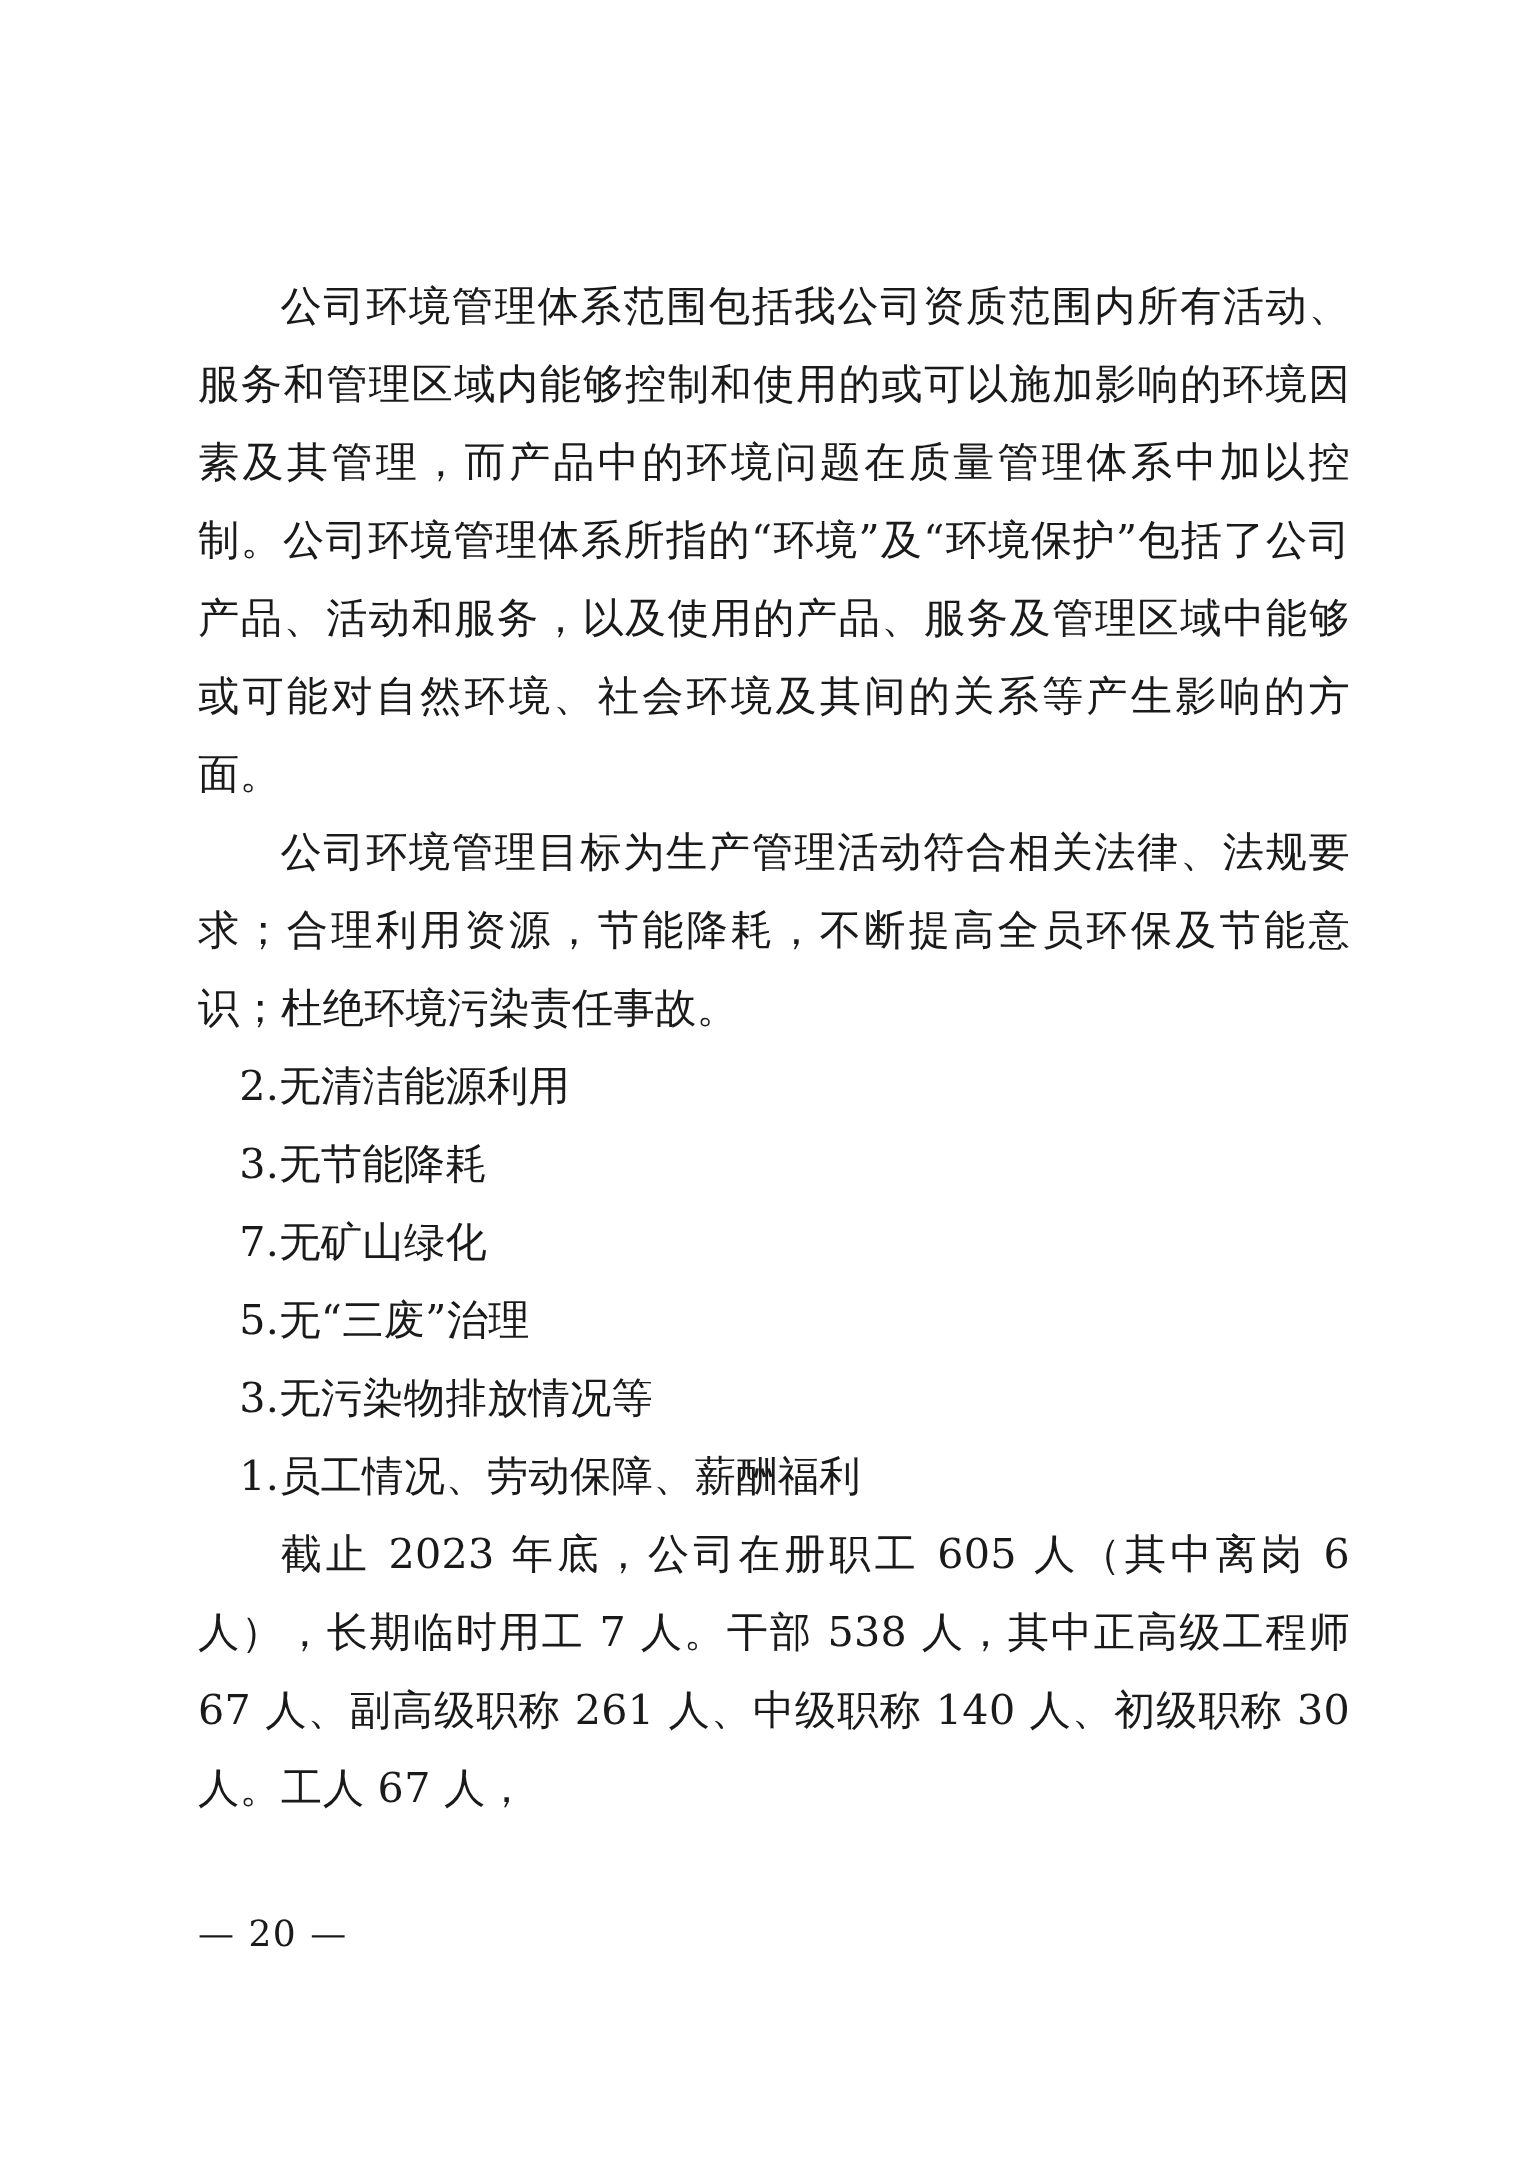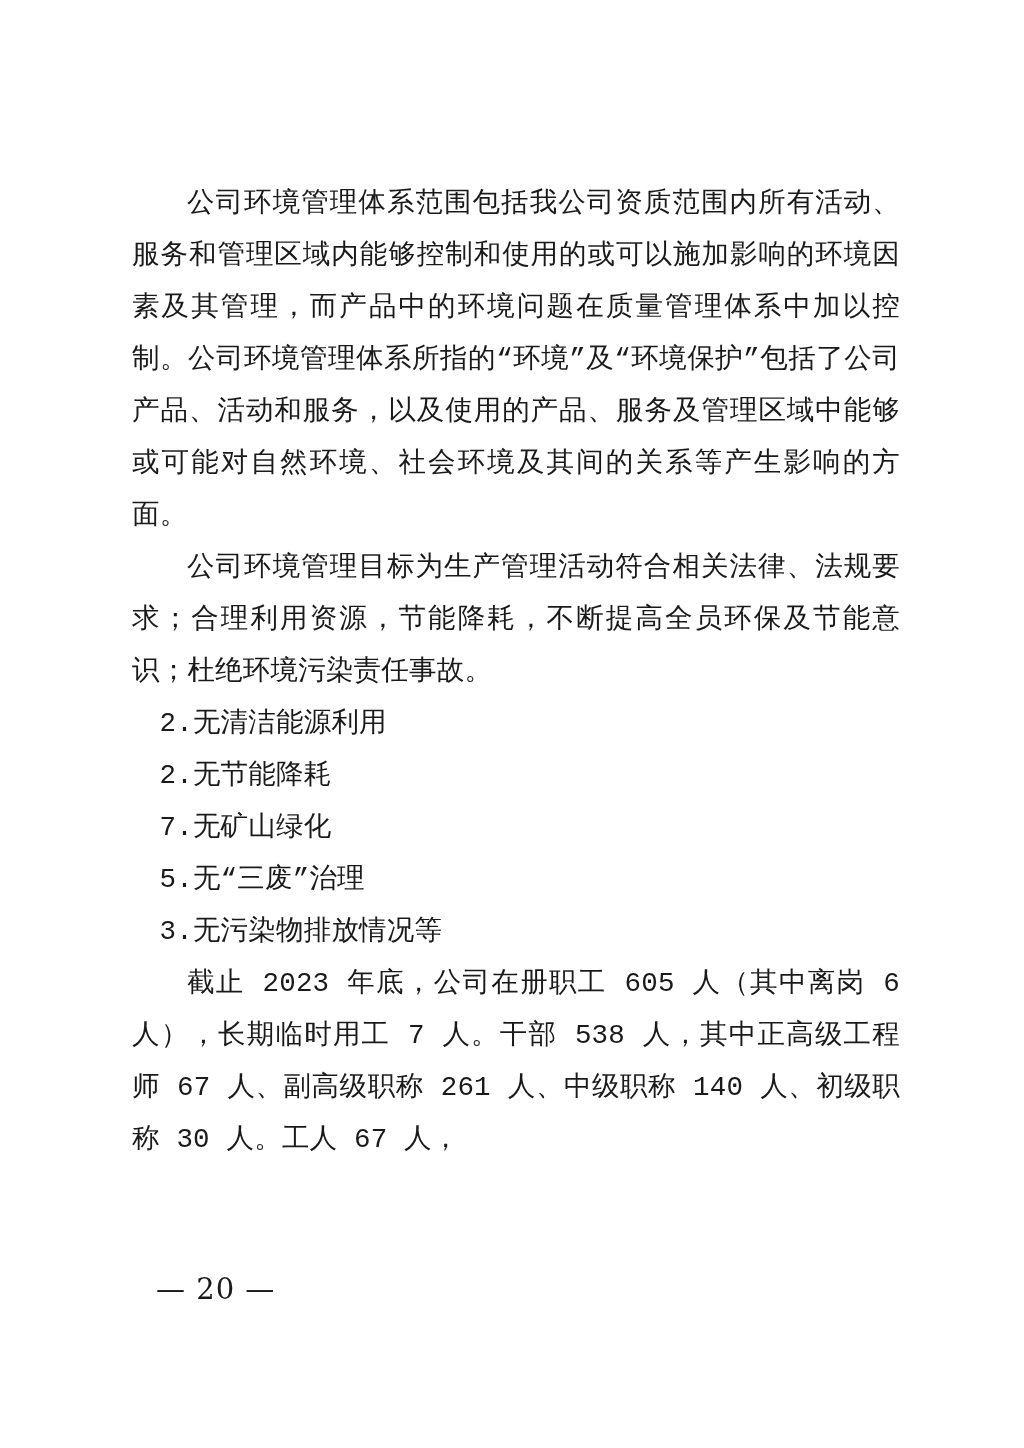--- a/index.html
+++ b/index.html
@@ -29,51 +29,50 @@
     width: 768px;
   }
   p.para {
     margin: 0;
     font-size: 27.5px;
     line-height: 52px;
     text-align: justify;
     text-justify: inter-ideograph;
     letter-spacing: 0.2px;
     word-break: break-all;
-    font-family: Liberation Mono, monospace;
   }
   p.indent {
     text-indent: 2em;
   }
   p.item {
     text-indent: 1em;
   }
   .footer {
     position: absolute;
     left: 132px;
     top: 1272px;
     width: 768px;
-    font-size: 29px;
+    font-size: 24px;
     line-height: 34px;
     color: #1a1a1a;
     letter-spacing: 1px;
-    margin-left: 24px;
   }
 </style>
 </head>
 <body>
 
 <div class="page">
 
   <div class="body-area">
     <p class="para indent">公司环境管理体系范围包括我公司资质范围内所有活动、服务和管理区域内能够控制和使用的或可以施加影响的环境因素及其管理，而产品中的环境问题在质量管理体系中加以控制。公司环境管理体系所指的“环境”及“环境保护”包括了公司产品、活动和服务，以及使用的产品、服务及管理区域中能够或可能对自然环境、社会环境及其间的关系等产生影响的方面。</p>
     <p class="para indent">公司环境管理目标为生产管理活动符合相关法律、法规要求；合理利用资源，节能降耗，不断提高全员环保及节能意识；杜绝环境污染责任事故。</p>
     <p class="para item">2.无清洁能源利用</p>
-    <p class="para item">2.无节能降耗</p>
+    <p class="para item">3.无节能降耗</p>
     <p class="para item">7.无矿山绿化</p>
     <p class="para item">5.无“三废”治理</p>
     <p class="para item">3.无污染物排放情况等</p>
+    <p class="para item">1.员工情况、劳动保障、薪酬福利</p>
     <p class="para indent">截止 2023 年底，公司在册职工 605 人（其中离岗 6 人），长期临时用工 7 人。干部 538 人，其中正高级工程师 67 人、副高级职称 261 人、中级职称 140 人、初级职称 30 人。工人 67 人，</p>
   </div>
 
   <div class="footer">— 20 —</div>
 
 </div>
 
 </body></html>

